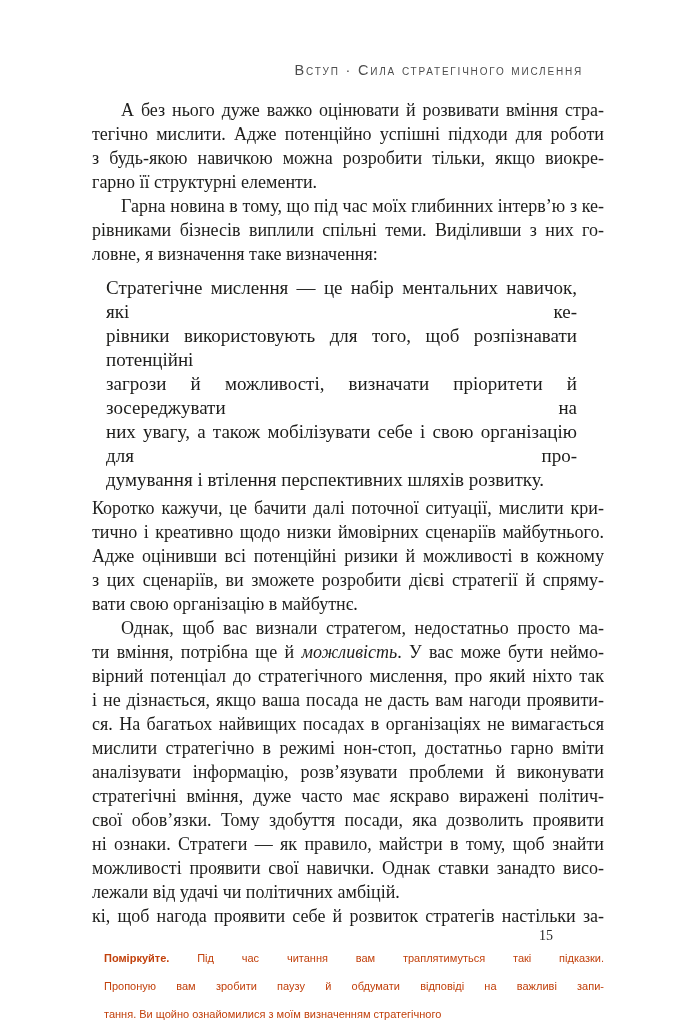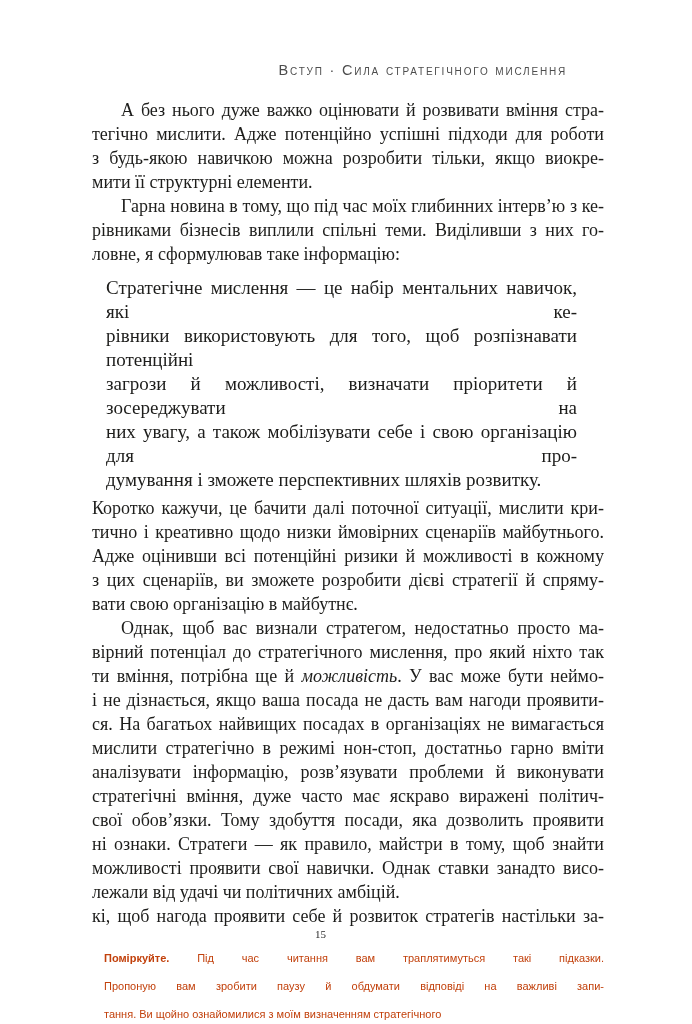--- a/index.html
+++ b/index.html
@@ -12,21 +12,21 @@
     width: 692px;
     height: 1024px;
     background: #ffffff;
     font-family: "Liberation Serif", serif;
     color: #1d1d1b;
     overflow: hidden;
   }
   .running-header {
     position: absolute;
     top: 62px;
-    left: 88px;
+    left: 104px;
     width: 512px;
     box-sizing: border-box;
     padding-right: 33px;
     text-align: right;
     font-family: "Liberation Sans", sans-serif;
     font-variant: small-caps;
     font-size: 14.5px;
     letter-spacing: 1.8px;
     color: #4d4d4d;
     white-space: nowrap;
@@ -65,64 +65,64 @@
     color: #c2410c;
   }
   .para.hint b { font-weight: bold; }
   .page-number {
     position: absolute;
     top: 928px;
     left: 88px;
     width: 512px;
     box-sizing: border-box;
     padding-right: 47px;
-    text-align: center;
-    font-size: 11px;
+    text-align: right;
+    font-size: 14px;
     color: #2a2a2a;
   }
 </style>
 </head>
 <body>
 
 <div class="page">
 
   <div class="running-header">
     <span>Вступ · Сила стратегічного мислення</span>
   </div>
 
   <div class="content">
       <div class="para body">
         <div class="line first">А без нього дуже важко оцінювати й розвивати вміння стра-</div>
         <div class="line">тегічно мислити. Адже потенційно успішні підходи для роботи</div>
         <div class="line">з будь-якою навичкою можна розробити тільки, якщо виокре-</div>
-        <div class="line last">мити її структурні елементи.</div>
+        <div class="line last">гарно її структурні елементи.</div>
       </div>
       <div class="para body">
         <div class="line first">Гарна новина в тому, що під час моїх глибинних інтерв’ю з ке-</div>
         <div class="line">рівниками бізнесів виплили спільні теми. Виділивши з них го-</div>
-        <div class="line last">ловне, я сформулював таке інформацію:</div>
+        <div class="line last">ловне, я визначення таке визначення:</div>
       </div>
       <div class="para quote">
         <div class="line">Стратегічне мислення — це набір ментальних навичок, які ке-</div>
         <div class="line">рівники використовують для того, щоб розпізнавати потенційні</div>
         <div class="line">загрози й можливості, визначати пріоритети й зосереджувати на</div>
         <div class="line">них увагу, а також мобілізувати себе і свою організацію для про-</div>
-        <div class="line last">думування і зможете перспективних шляхів розвитку.</div>
+        <div class="line last">думування і втілення перспективних шляхів розвитку.</div>
       </div>
       <div class="para body">
         <div class="line">Коротко кажучи, це бачити далі поточної ситуації, мислити кри-</div>
         <div class="line">тично і креативно щодо низки ймовірних сценаріїв майбутнього.</div>
         <div class="line">Адже оцінивши всі потенційні ризики й можливості в кожному</div>
         <div class="line">з цих сценаріїв, ви зможете розробити дієві стратегії й спряму-</div>
         <div class="line last">вати свою організацію в майбутнє.</div>
       </div>
       <div class="para body">
         <div class="line first">Однак, щоб вас визнали стратегом, недостатньо просто ма-</div>
+        <div class="line">ти вміння, потрібна ще й <i>можливість</i>. У вас може бути неймо-</div>
         <div class="line">вірний потенціал до стратегічного мислення, про який ніхто так</div>
-        <div class="line">ти вміння, потрібна ще й <i>можливість</i>. У вас може бути неймо-</div>
         <div class="line">і не дізнається, якщо ваша посада не дасть вам нагоди проявити-</div>
         <div class="line">ся. На багатьох найвищих посадах в організаціях не вимагається</div>
         <div class="line">мислити стратегічно в режимі нон-стоп, достатньо гарно вміти</div>
         <div class="line">аналізувати інформацію, розв’язувати проблеми й виконувати</div>
         <div class="line">стратегічні вміння, дуже часто має яскраво виражені політич-</div>
         <div class="line">свої обов’язки. Тому здобуття посади, яка дозволить проявити</div>
         <div class="line">ні ознаки. Стратеги — як правило, майстри в тому, щоб знайти</div>
         <div class="line">можливості проявити свої навички. Однак ставки занадто висо-</div>
         <div class="line last">лежали від удачі чи політичних амбіцій.</div>
         <div class="line">кі, щоб нагода проявити себе й розвиток стратегів настільки за-</div>

